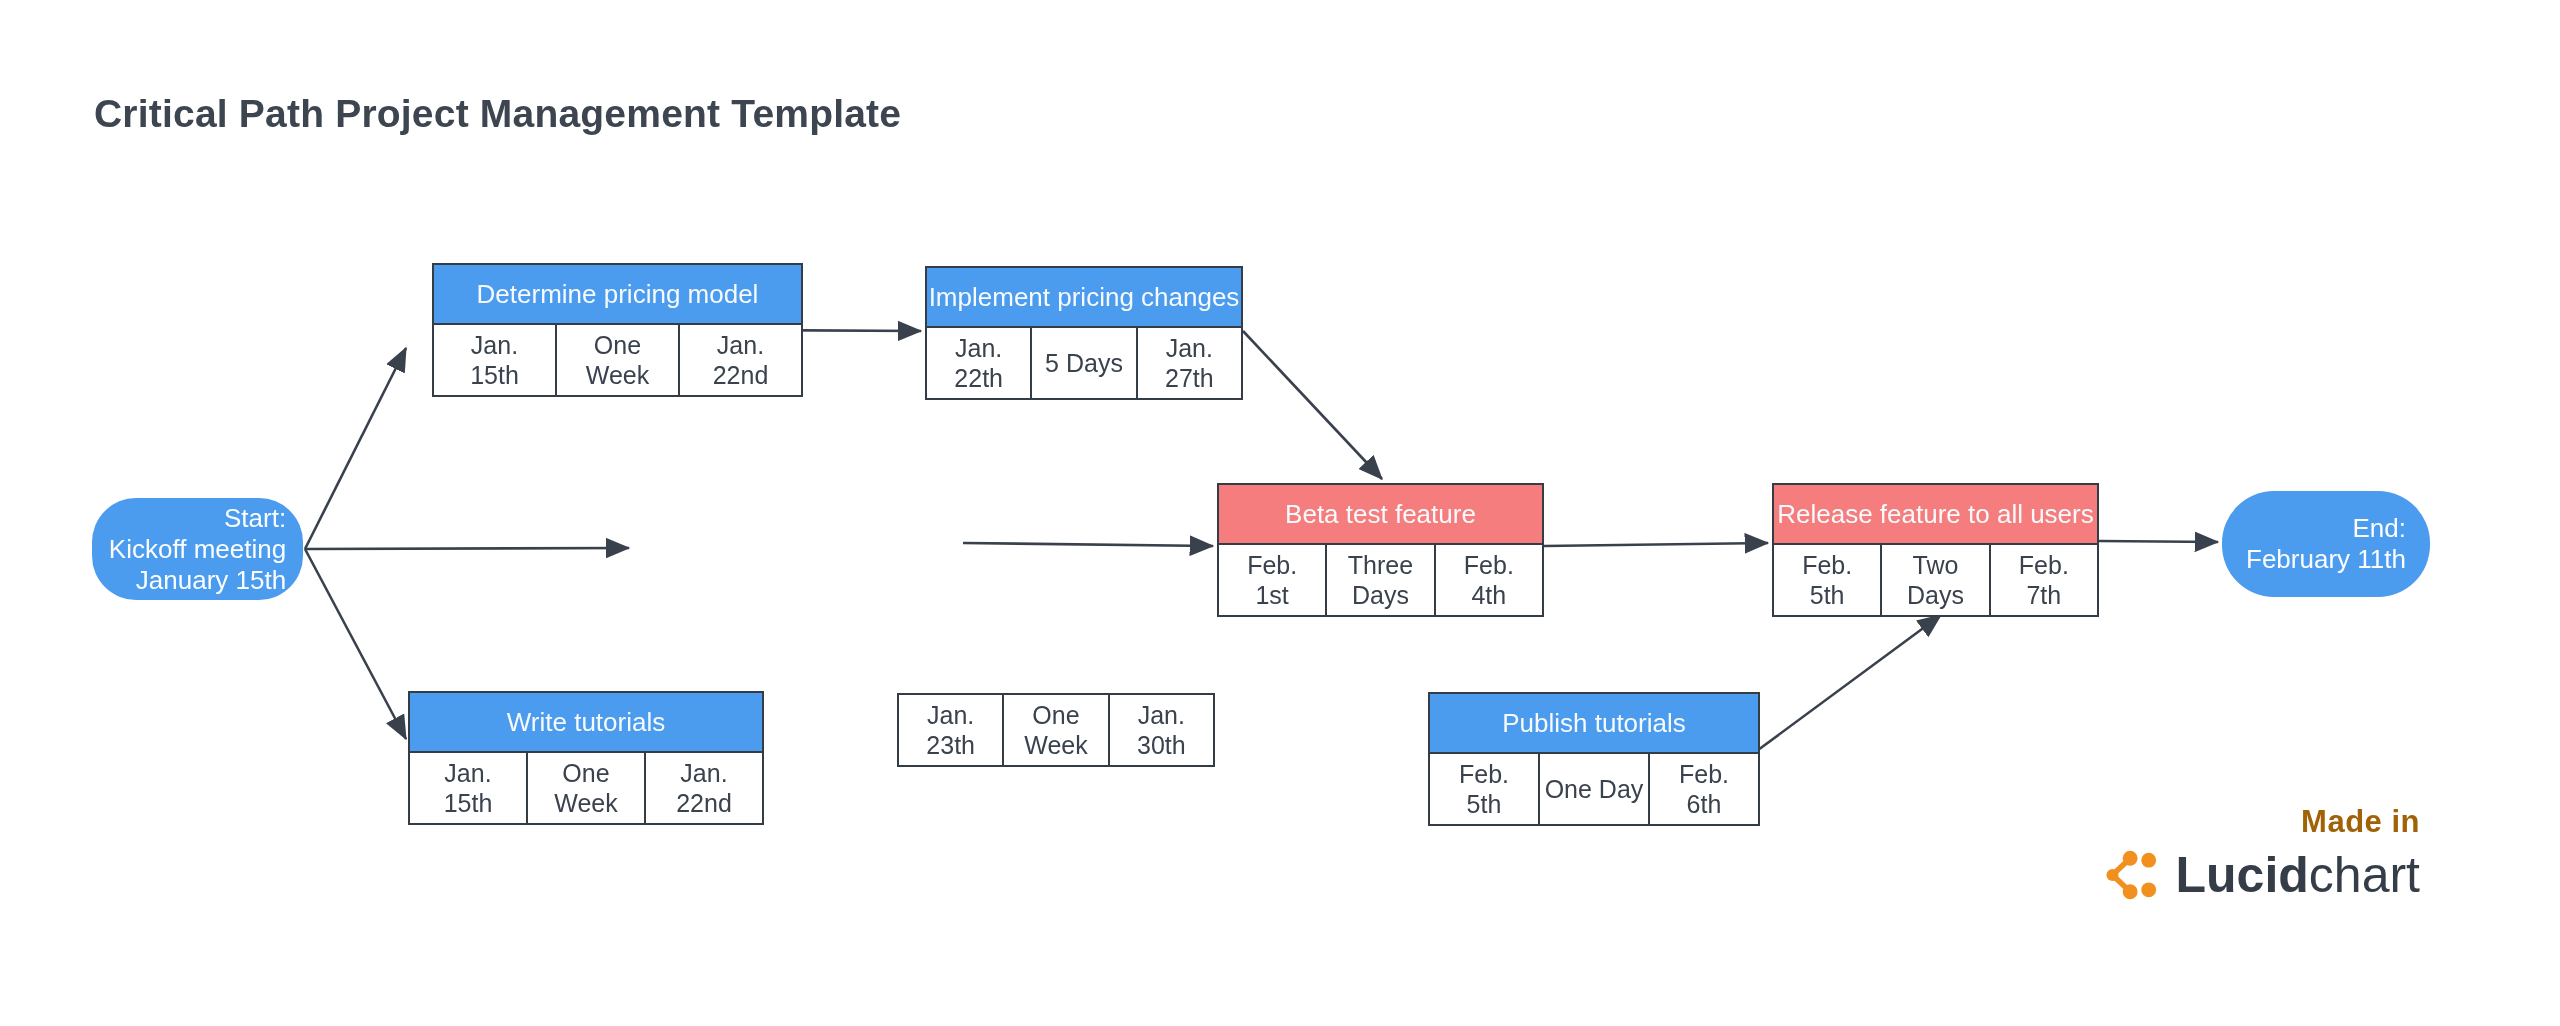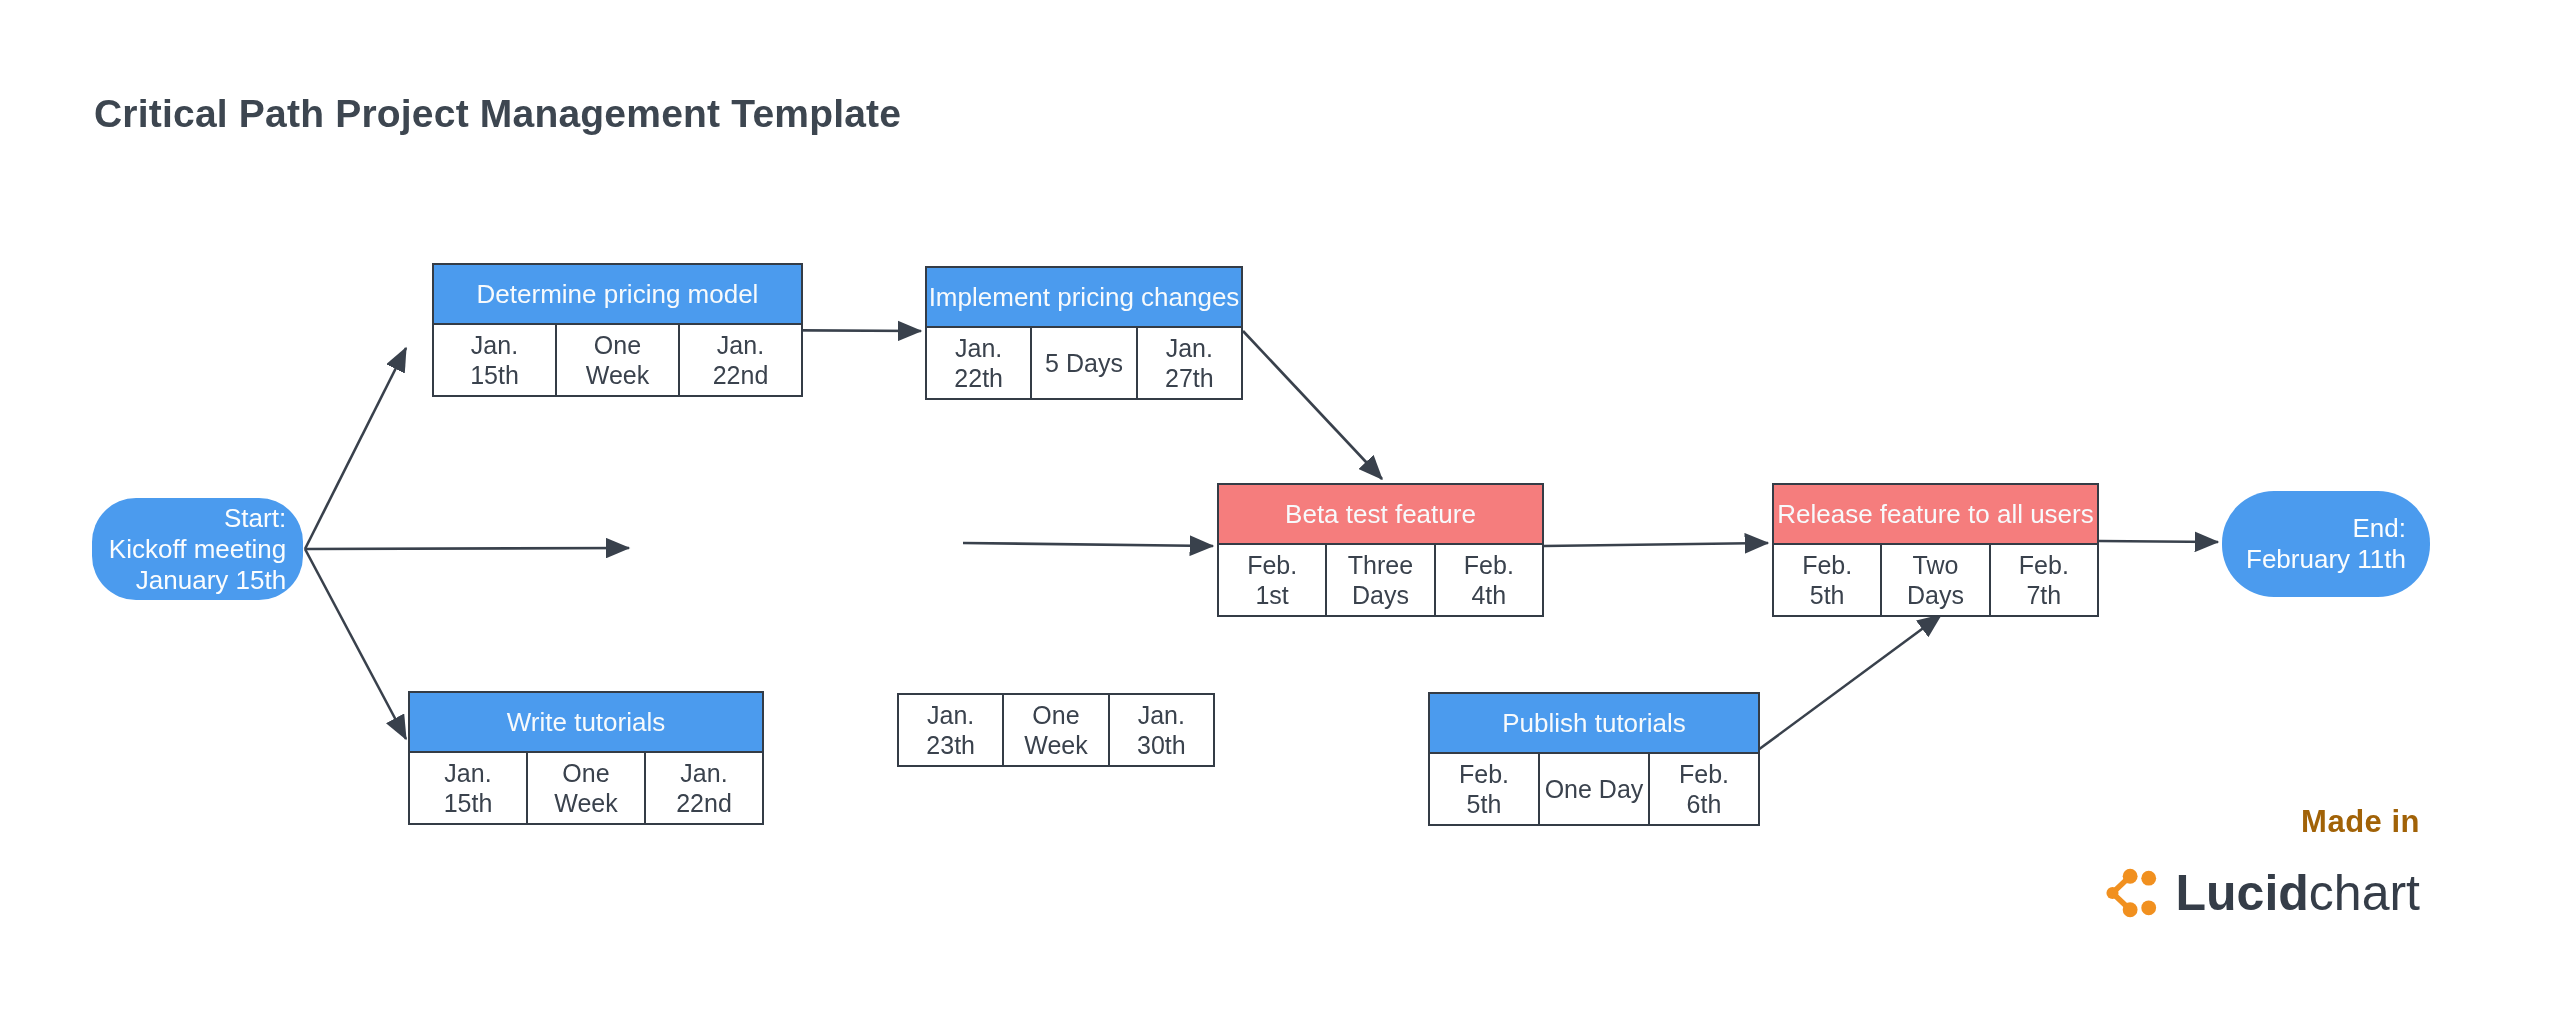--- a/index.html
+++ b/index.html
@@ -91,21 +91,21 @@
     right: 140px;
     text-align: right;
   }
   .made-in {
     font-size: 31px;
     font-weight: 700;
     color: #a16207;
     letter-spacing: 0.5px;
   }
   .brand-row {
-    margin-top: 26px;
+    margin-top: 8px;
     display: flex;
     align-items: center;
     justify-content: flex-end;
     gap: 18px;
   }
   .lucid-icon { width: 52px; height: 54px; }
   .wordmark { font-size: 50px; color: #353d48; line-height: 1; }
   .wordmark .w-bold  { font-weight: 700; }
   .wordmark .w-light { font-weight: 400; }
 </style>

